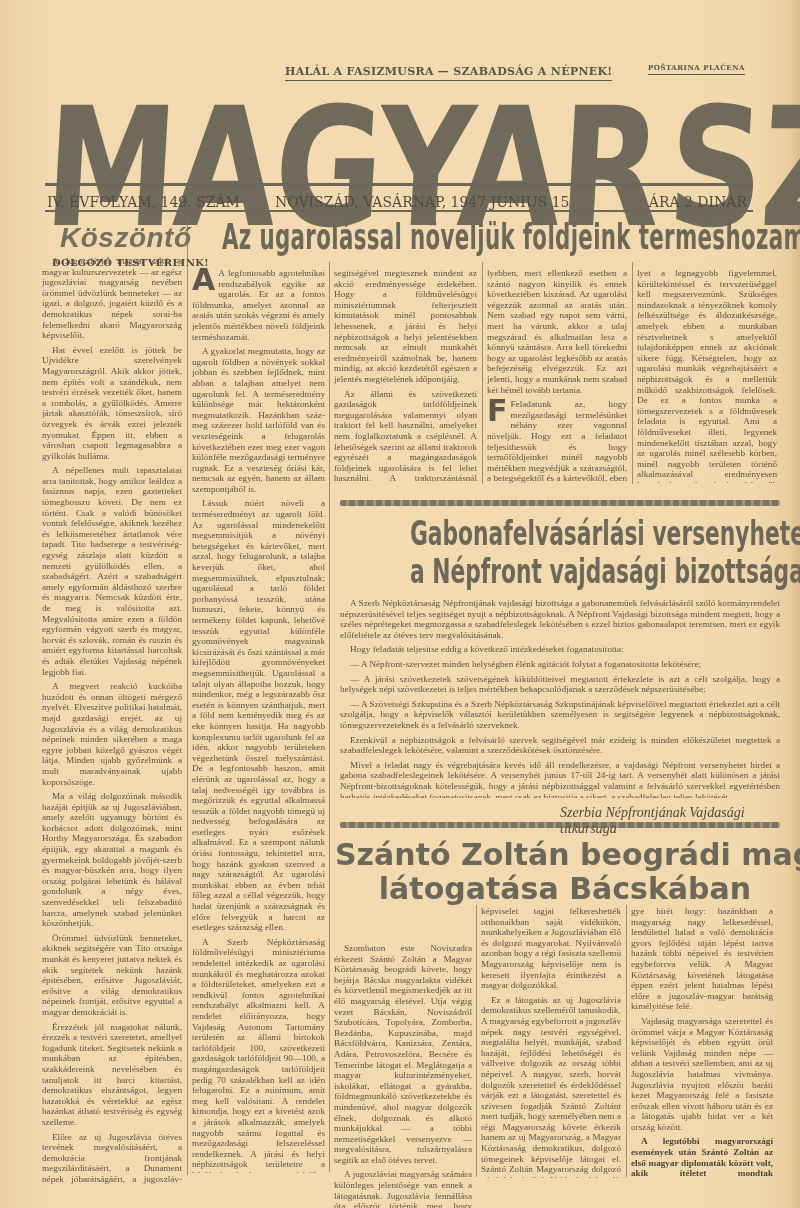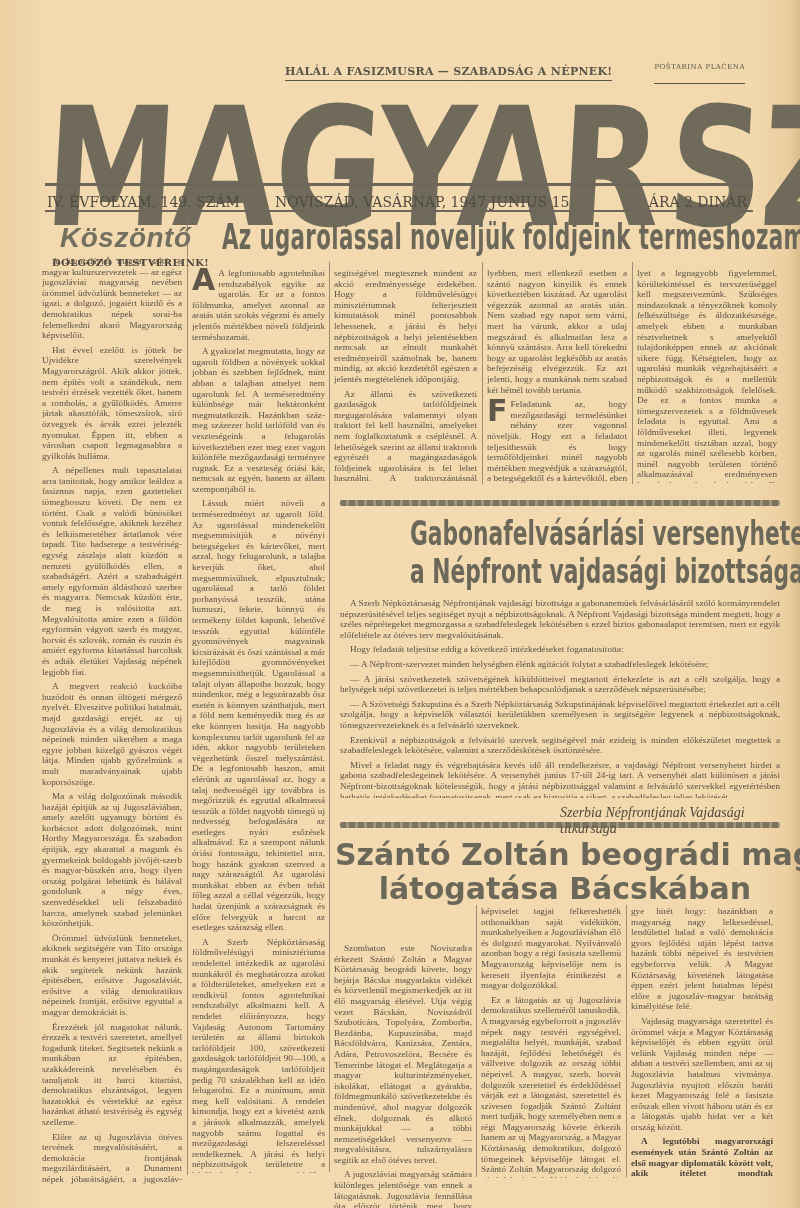--- a/index.html
+++ b/index.html
@@ -25,22 +25,22 @@
     transform: scaleY(1.25) skewX(-4deg); transform-origin: left top;
     white-space: nowrap; line-height: 1;
   }
   .logo .big { font-size: 132px; }
   .slogan {
     position:absolute; left:240px; top:10px; font-size:11px; font-weight:bold;
     color:#5b564a; border-bottom:1.5px solid #5b564a; padding-bottom:2px; letter-spacing:0.3px;
     font-family: "DejaVu Serif", serif;
   }
   .postage {
-    position:absolute; right:10px; top:8px; font-size:7px; font-weight:normal; color:#5b564a;
-    border-bottom:1.5px solid #5b564a; padding-bottom:12px; letter-spacing:0.5px;
+    position:absolute; right:10px; top:8px; font-size:7px; font-weight:bold; color:#5b564a;
+    border-bottom:1.5px solid #5b564a; padding-bottom:2px; letter-spacing:0.5px;
     font-family: "DejaVu Serif", serif;
   }
   .rule { position:absolute; left:45px; width:708px; height:3px; background:#6c675a; }
   .dateline {
     position:absolute; left:47px; top:194px; width:700px; height:14px;
     font-size:14px; color:#4f4a40; font-family: "DejaVu Serif", serif;
   }
   .dateline span { position:absolute; top:0; white-space:nowrap; }
 
   
@@ -144,21 +144,21 @@
 
 <div class="wavy" style="left:340px; top:500px; width:440px;"></div>
 
 <div class="headline-2" style="top:515px">
   <span class="line">Gabonafelvásárlási versenyhetet hirdet</span>
   <span class="line">a Népfront vajdasági bizottsága</span>
 </div>
 <div class="text" style="left:340px; top:598px; width:440px; height:200px; overflow:hidden;">
   <p>A Szerb Népköztársaság Népfrontjának vajdasági bizottsága a gabonanemüek felvásárlásáról szóló kormányrendelet népszerüsitésével teljes segitséget nyujt a népbizottságoknak. A Népfront Vajdasági bizottsága mindent megtett, hogy a széles néprétegeket megmozgassa a szabadfeleslegek lekötésében s ezzel biztos gabonaalapot teremtsen, mert ez egyik előfeltétele az ötéves terv megvalósitásának.</p>
   <p>Hogy feladatát teljesitse eddig a következő intézkedéseket foganatositotta:</p>
-  <p>— A Népfront-szervezet minden helységben élénk agitációt folytat a szabadfeleslegek lekötésére;</p>
+  <p>— A Népfront-szervezet minden helységben élénk agitációt folytat a foganatositotta lekötésére;</p>
   <p>— A járási szövetkezetek szövetségének kiküldötteivel megtartott értekezlete is azt a célt szolgálja, hogy a helységek népi szövetkezetei is teljes mértékben bekapcsolódjanak a szerződések népszerüsitésébe;</p>
   <p>— A Szövetségi Szkupstina és a Szerb Népköztársaság Szkupstinájának képviselőivel megtartott értekezlet azt a célt szolgálja, hogy a képviselők választói kerületükben személyesen is segitségére legyenek a népbizottságoknak, tömegszervezeteknek és a felvásárló szerveknek.</p>
   <p>Ezenkivül a népbizottságok a felvásárló szervek segitségével már ezideig is minden előkészületet megtettek a szabadfeleslegek lekötésére, valamint a szerződéskötések ösztönzésére.</p>
   <p>Mivel a feladat nagy és végrehajtására kevés idő áll rendelkezésre, a vajdasági Népfront versenyhetet hirdet a gabona szabadfeleslegeinek lekötésére. A versenyhét junius 17-től 24-ig tart. A versenyhét alatt különösen a járási Népfront-bizottságoknak kötelességük, hogy a járási népbizottsággal valamint a felvásárló szervekkel egyetértésben hathatós intézkedéseket foganatositsanak, mert csak ez biztositja a sikert, a szabadfelesleg teljes lekötését.</p>
 </div>
 <div class="signature">Szerbia Népfrontjának Vajdasági titkársága</div>
 
 <div class="wavy" style="left:340px; top:822px; width:440px;"></div>
 
 <div class="headline-3" style="top:838px">

